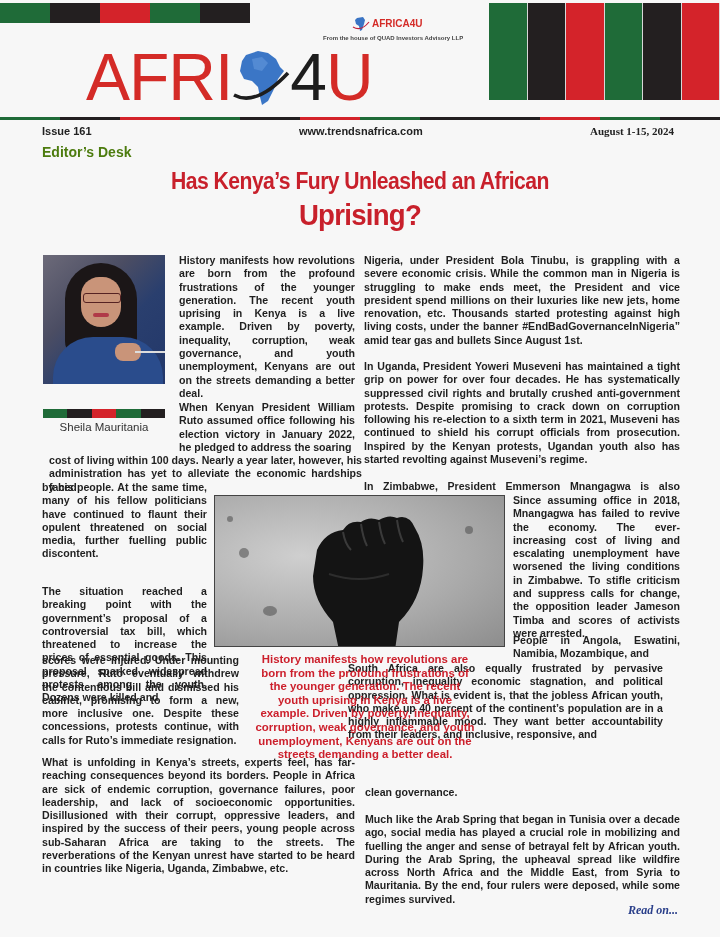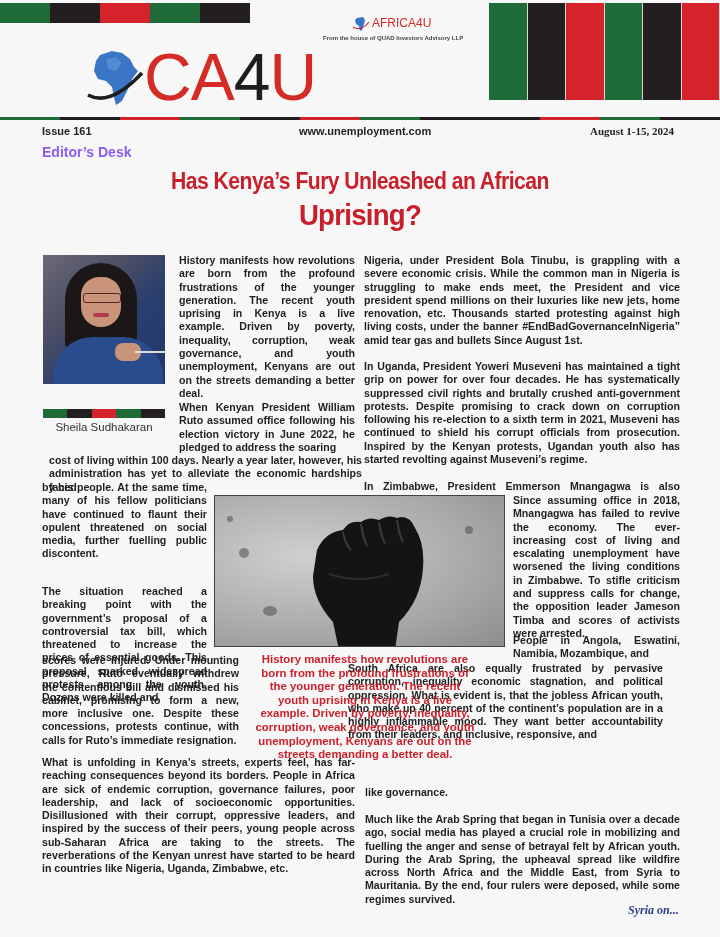--- a/index.html
+++ b/index.html
@@ -18,33 +18,33 @@
   .g { background:#1f6b38; } .k { background:#231f20; } .r { background:#d4232a; }
 
   
   .logo { left:86px; top:45px; height:64px; display:flex; align-items:flex-end;
           font-family:"Liberation Sans", sans-serif; font-size:66px; line-height:64px; letter-spacing:-1px; }
   .logo .red { color:#d42b27; }
   .logo .blk { color:#1d1d1d; }
   .logo .globe { width:58px; height:64px; position:relative; display:inline-block; }
 
   .mini-logo { left:352px; top:16px; display:flex; align-items:center; gap:2px; }
-  .mini-logo .txt { font-size:12px; color:#d42b27; font-weight:normal; }
+  .mini-logo .txt { font-size:10px; color:#d42b27; font-weight:bold; }
   .house { left:323px; top:35px; font-size:6px; color:#444; font-weight:bold; }
 
   
   .sep { left:0; top:117px; width:720px; height:3px; display:flex; }
   .sep span { flex:1; }
 
   .meta { top:125px; font-size:11px; font-weight:bold; color:#222; }
   .issue { left:42px;text-align:right; }
   .site { left:299px; }
   .date { left:590px;font-family:Liberation Serif, serif; }
 
-  .editors { left:42px; top:144px; font-size:14px; font-weight:bold; color:#8b5cf6; }
+  .editors { left:42px; top:144px; font-size:14px; font-weight:bold; color:#4d7c0f; }
 
   .title1 { left:0; width:720px; top:168px; text-align:center; font-family:"Liberation Sans Narrow","Liberation Sans",sans-serif;
             font-size:23px; font-weight:bold; color:#c8202b; letter-spacing:-0.6px; transform:scaleX(0.92); }
   .title2 { left:0; width:720px; top:198px; text-align:center; font-size:30px; font-weight:bold; color:#c8202b;
             letter-spacing:-0.8px; transform:scaleX(0.92); }
 
   
   .photo { left:43px; top:255px; width:122px; height:129px;
            background:linear-gradient(135deg,#6c6a79 0%,#4b4d63 35%,#2a3f6e 60%,#22376a 100%); overflow:hidden; }
   .photo .hair { position:absolute; left:22px; top:8px; width:72px; height:96px; border-radius:40px 40px 20px 20px; background:#1b1617; }
@@ -113,49 +113,49 @@
 <div class="abs mini-logo">
   <svg width="18" height="16" viewBox="0 0 18 16">
     <path d="M5 2 L11 1 L13 4 L12 8 L10 14 L8 15 L7 10 L4 8 L3 4 Z" fill="#3a74c4"></path>
     <path d="M1 11 Q9 16 17 6" stroke="#c0203a" stroke-width="1.2" fill="none"></path>
   </svg>
   <span class="txt">AFRICA4U</span>
 </div>
 <div class="abs house">From the house of QUAD Investors Advisory LLP</div>
 
 <div class="abs logo">
+  <span class="red">AFRI</span>
   <span class="globe">
     <svg width="58" height="64" viewBox="0 0 58 64">
       <path d="M14 10 L26 6 L36 8 L44 14 L48 22 L52 26 L46 34 L42 44 L36 56 L30 60 L28 52 L26 42 L20 36 L12 34 L8 26 L10 16 Z" fill="#3b76c6"></path>
       <path d="M20 14 L30 12 L36 18 L30 26 L22 24 Z" fill="#5a90d6" opacity="0.8"></path>
       <path d="M2 50 Q24 62 56 28" stroke="#1d1d1d" stroke-width="3.5" fill="none"></path>
     </svg>
   </span>
-  <span class="red">CA</span>
   <span class="blk">4</span>
   <span class="red">U</span>
 </div>
 
 <div class="abs sep">
   <span class="g"></span>
     <span class="k"></span>
     <span class="r"></span>
     <span class="g"></span>
     <span class="k"></span>
     <span class="r"></span>
   <span class="g"></span>
     <span class="k"></span>
     <span class="k"></span>
     <span class="r"></span>
     <span class="g"></span>
     <span class="k"></span>
 </div>
 
 <div class="abs meta issue">Issue 161</div>
-<div class="abs meta site">www.unemployment.com</div>
+<div class="abs meta site">www.trendsnafrica.com</div>
 <div class="abs meta date">August 1-15, 2024</div>
 
 <div class="abs editors">Editor’s Desk</div>
 
 <div class="abs title1">Has Kenya’s Fury Unleashed an African</div>
 <div class="abs title2">Uprising?</div>
 
 <div class="abs photo">
   <div class="hair"></div>
     <div class="body"></div>
@@ -165,46 +165,46 @@
     <div class="hand"></div>
     <div class="pen"></div>
 </div>
 <div class="abs authbar">
   <span class="g"></span>
     <span class="k"></span>
     <span class="r"></span>
     <span class="g"></span>
     <span class="k"></span>
 </div>
-<div class="abs authname">Sheila Sudhakaran</div>
+<div class="abs authname">Sheila Mauritania</div>
 
 <div class="abs txt p1">History manifests how revolutions are born from the profound frustrations of the younger generation. The recent youth uprising in Kenya is a live example. Driven by poverty, inequality, corruption, weak governance, and youth unemployment, Kenyans are out on the streets demanding a better deal.</div>
-<div class="abs txt p2">When Kenyan President William Ruto assumed office following his election victory in June 2022, he pledged to address the soaring</div>
+<div class="abs txt p2">When Kenyan President William Ruto assumed office following his election victory in January 2022, he pledged to address the soaring</div>
 <div class="abs txt p2b">cost of living within 100 days. Nearly a year later, however, his administration has yet to alleviate the economic hardships faced</div>
 <div class="abs txt p3">by his people. At the same time, many of his fellow politicians have continued to flaunt their opulent threatened on social media, further fuelling public discontent.</div>
 <div class="abs txt p4">The situation reached a breaking point with the government’s proposal of a controversial tax bill, which threatened to increase the prices of essential goods. This proposal sparked widespread protests among the youth. Dozens were killed and</div>
 <div class="abs txt p4b">scores were injured. Under mounting pressure, Ruto eventually withdrew the contentious bill and dismissed his cabinet, promising to form a new, more inclusive one. Despite these concessions, protests continue, with calls for Ruto’s immediate resignation.</div>
 <div class="abs txt p5">What is unfolding in Kenya’s streets, experts feel, has far-reaching consequences beyond its borders. People in Africa are sick of endemic corruption, governance failures, poor leadership, and lack of socioeconomic opportunities. Disillusioned with their corrupt, oppressive leaders, and inspired by the success of their peers, young people across sub-Saharan Africa are taking to the streets. The reverberations of the Kenyan unrest have started to be heard in countries like Nigeria, Uganda, Zimbabwe, etc.</div>
 
 <div class="abs txt r1"> Nigeria, under President Bola Tinubu, is grappling with a severe economic crisis. While the common man in Nigeria is struggling to make ends meet, the President and vice president spend millions on their luxuries like new jets, home renovation, etc. Thousands started protesting against high living costs, under the banner #EndBadGovernanceInNigeria” amid tear gas and bullets Since August 1st.</div>
 <div class="abs txt r2">In Uganda, President Yoweri Museveni has maintained a tight grip on power for over four decades. He has systematically suppressed civil rights and brutally crushed anti-government protests. Despite promising to crack down on corruption following his re-election to a sixth term in 2021, Museveni has continued to shield his corrupt officials from prosecution. Inspired by the Kenyan protests, Ugandan youth also has started revolting against Museveni’s regime.</div>
 <div class="abs txt r3">In Zimbabwe, President Emmerson Mnangagwa is also worried.</div>
 <div class="abs txt r3b">Since assuming office in 2018, Mnangagwa has failed to revive the economy. The ever-increasing cost of living and escalating unemployment have worsened the living conditions in Zimbabwe. To stifle criticism and suppress calls for change, the opposition leader Jameson Timba and scores of activists were arrested.</div>
 <div class="abs txt r4">People in Angola, Eswatini, Namibia, Mozambique, and</div>
 <div class="abs txt r4b">South Africa are also equally frustrated by pervasive corruption, inequality economic stagnation, and political oppression. What is evident is, that the jobless African youth, who make up 40 percent of the continent’s population are in a highly inflammable mood. They want better accountability from their leaders, and inclusive, responsive, and</div>
-<div class="abs txt r5">like governance.</div>
+<div class="abs txt r5">clean governance.</div>
 <div class="abs txt r6">Much like the Arab Spring that began in Tunisia over a decade ago, social media has played a crucial role in mobilizing and fuelling the anger and sense of betrayal felt by African youth. During the Arab Spring, the upheaval spread like wildfire across North Africa and the Middle East, from Syria to Mauritania. By the end, four rulers were deposed, while some regimes survived.</div>
 
 <div class="abs fist">
   <div class="blot" style="left:24px;top:52px;width:10px;height:10px;"></div>
   <div class="blot" style="left:48px;top:110px;width:14px;height:10px;"></div>
   <div class="blot" style="left:12px;top:20px;width:6px;height:6px;"></div>
   <div class="blot" style="left:250px;top:30px;width:8px;height:8px;"></div>
   <svg class="fistshape" viewBox="0 0 146 146">
     <path d="M18 46 Q26 28 44 26 Q50 16 62 18 Q70 12 80 16 Q90 10 98 14 Q110 10 116 24 Q126 40 124 64 Q122 96 100 118 L96 146 L40 146 L34 118 Q14 96 14 72 Z" fill="#141414"></path>
     <path d="M44 28 Q46 40 52 46 M62 20 Q64 34 68 42 M80 18 Q82 32 86 40 M98 16 Q100 30 104 38" stroke="#3a3a3a" stroke-width="2" fill="none"></path>
     <path d="M30 70 Q60 80 90 70" stroke="#2d2d2d" stroke-width="2" fill="none"></path>
   </svg>
 </div>
 
 <div class="abs caption">History manifests how revolutions are born from the profound frustrations of the younger generation. The recent youth uprising in Kenya is a live example. Driven by poverty, inequality, corruption, weak governance, and youth unemployment, Kenyans are out on the streets demanding a better deal.</div>
 
-<div class="abs readon">Syria on...</div>
+<div class="abs readon">Read on...</div>
 
 </body></html>

